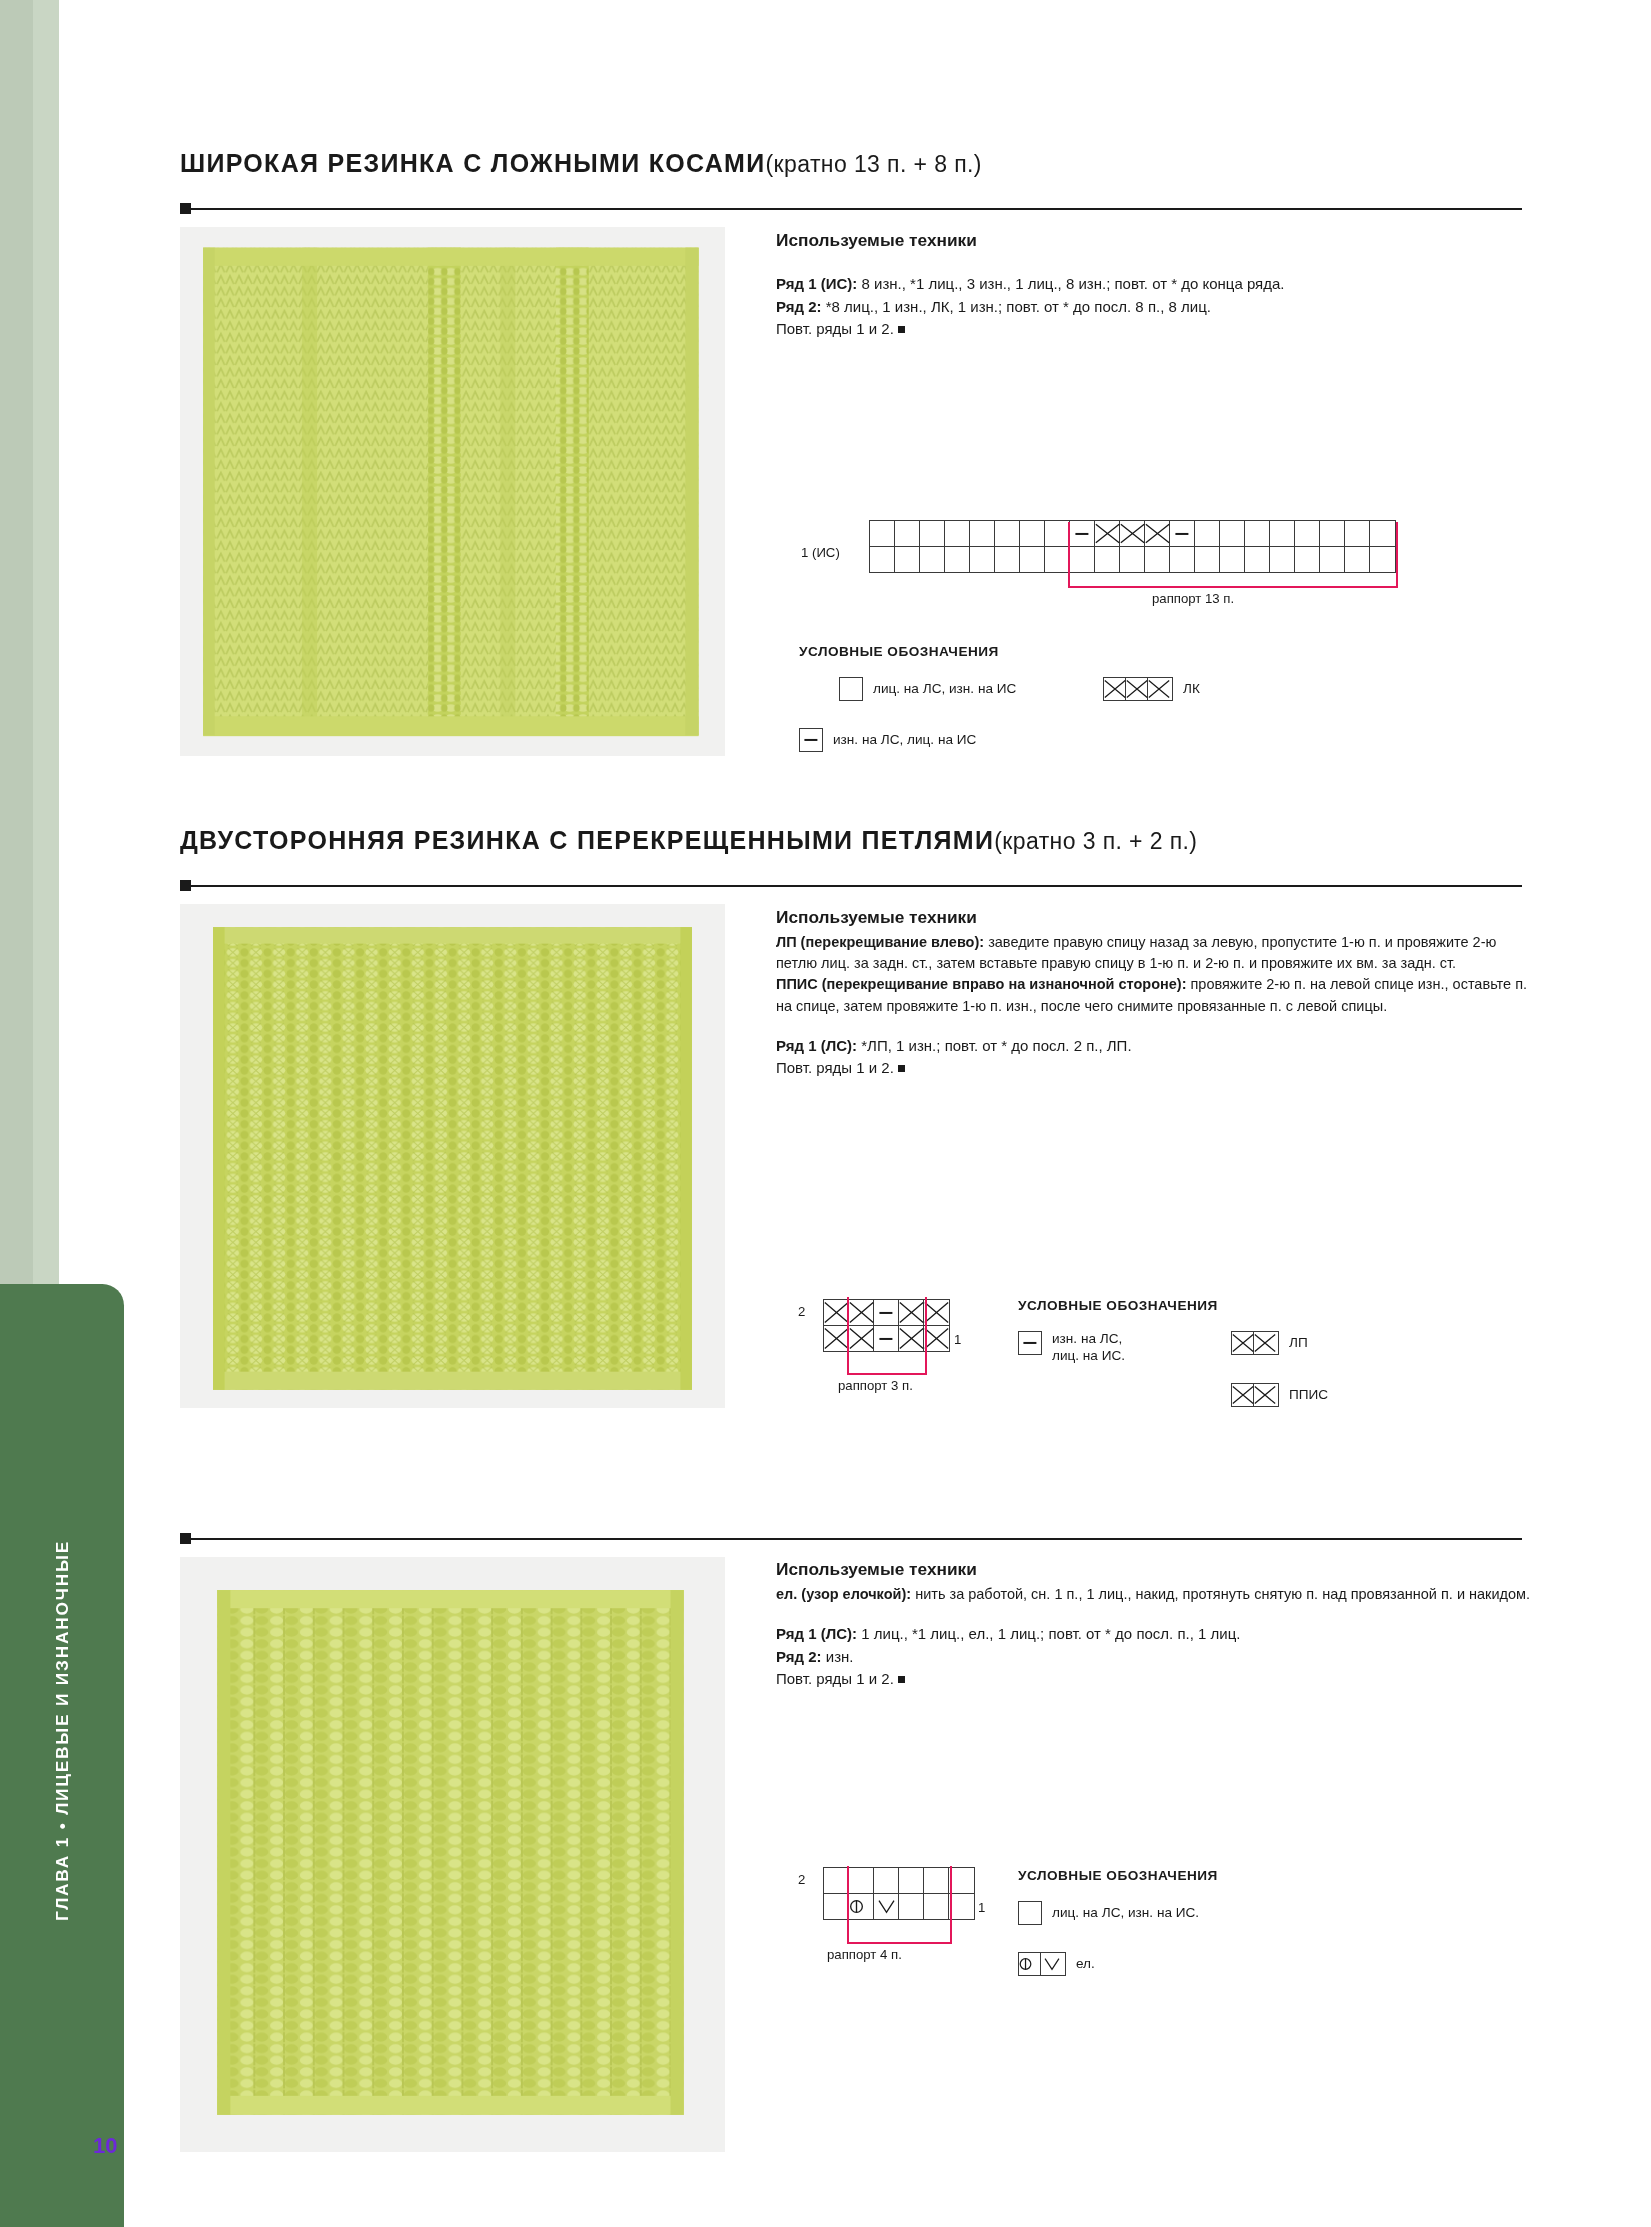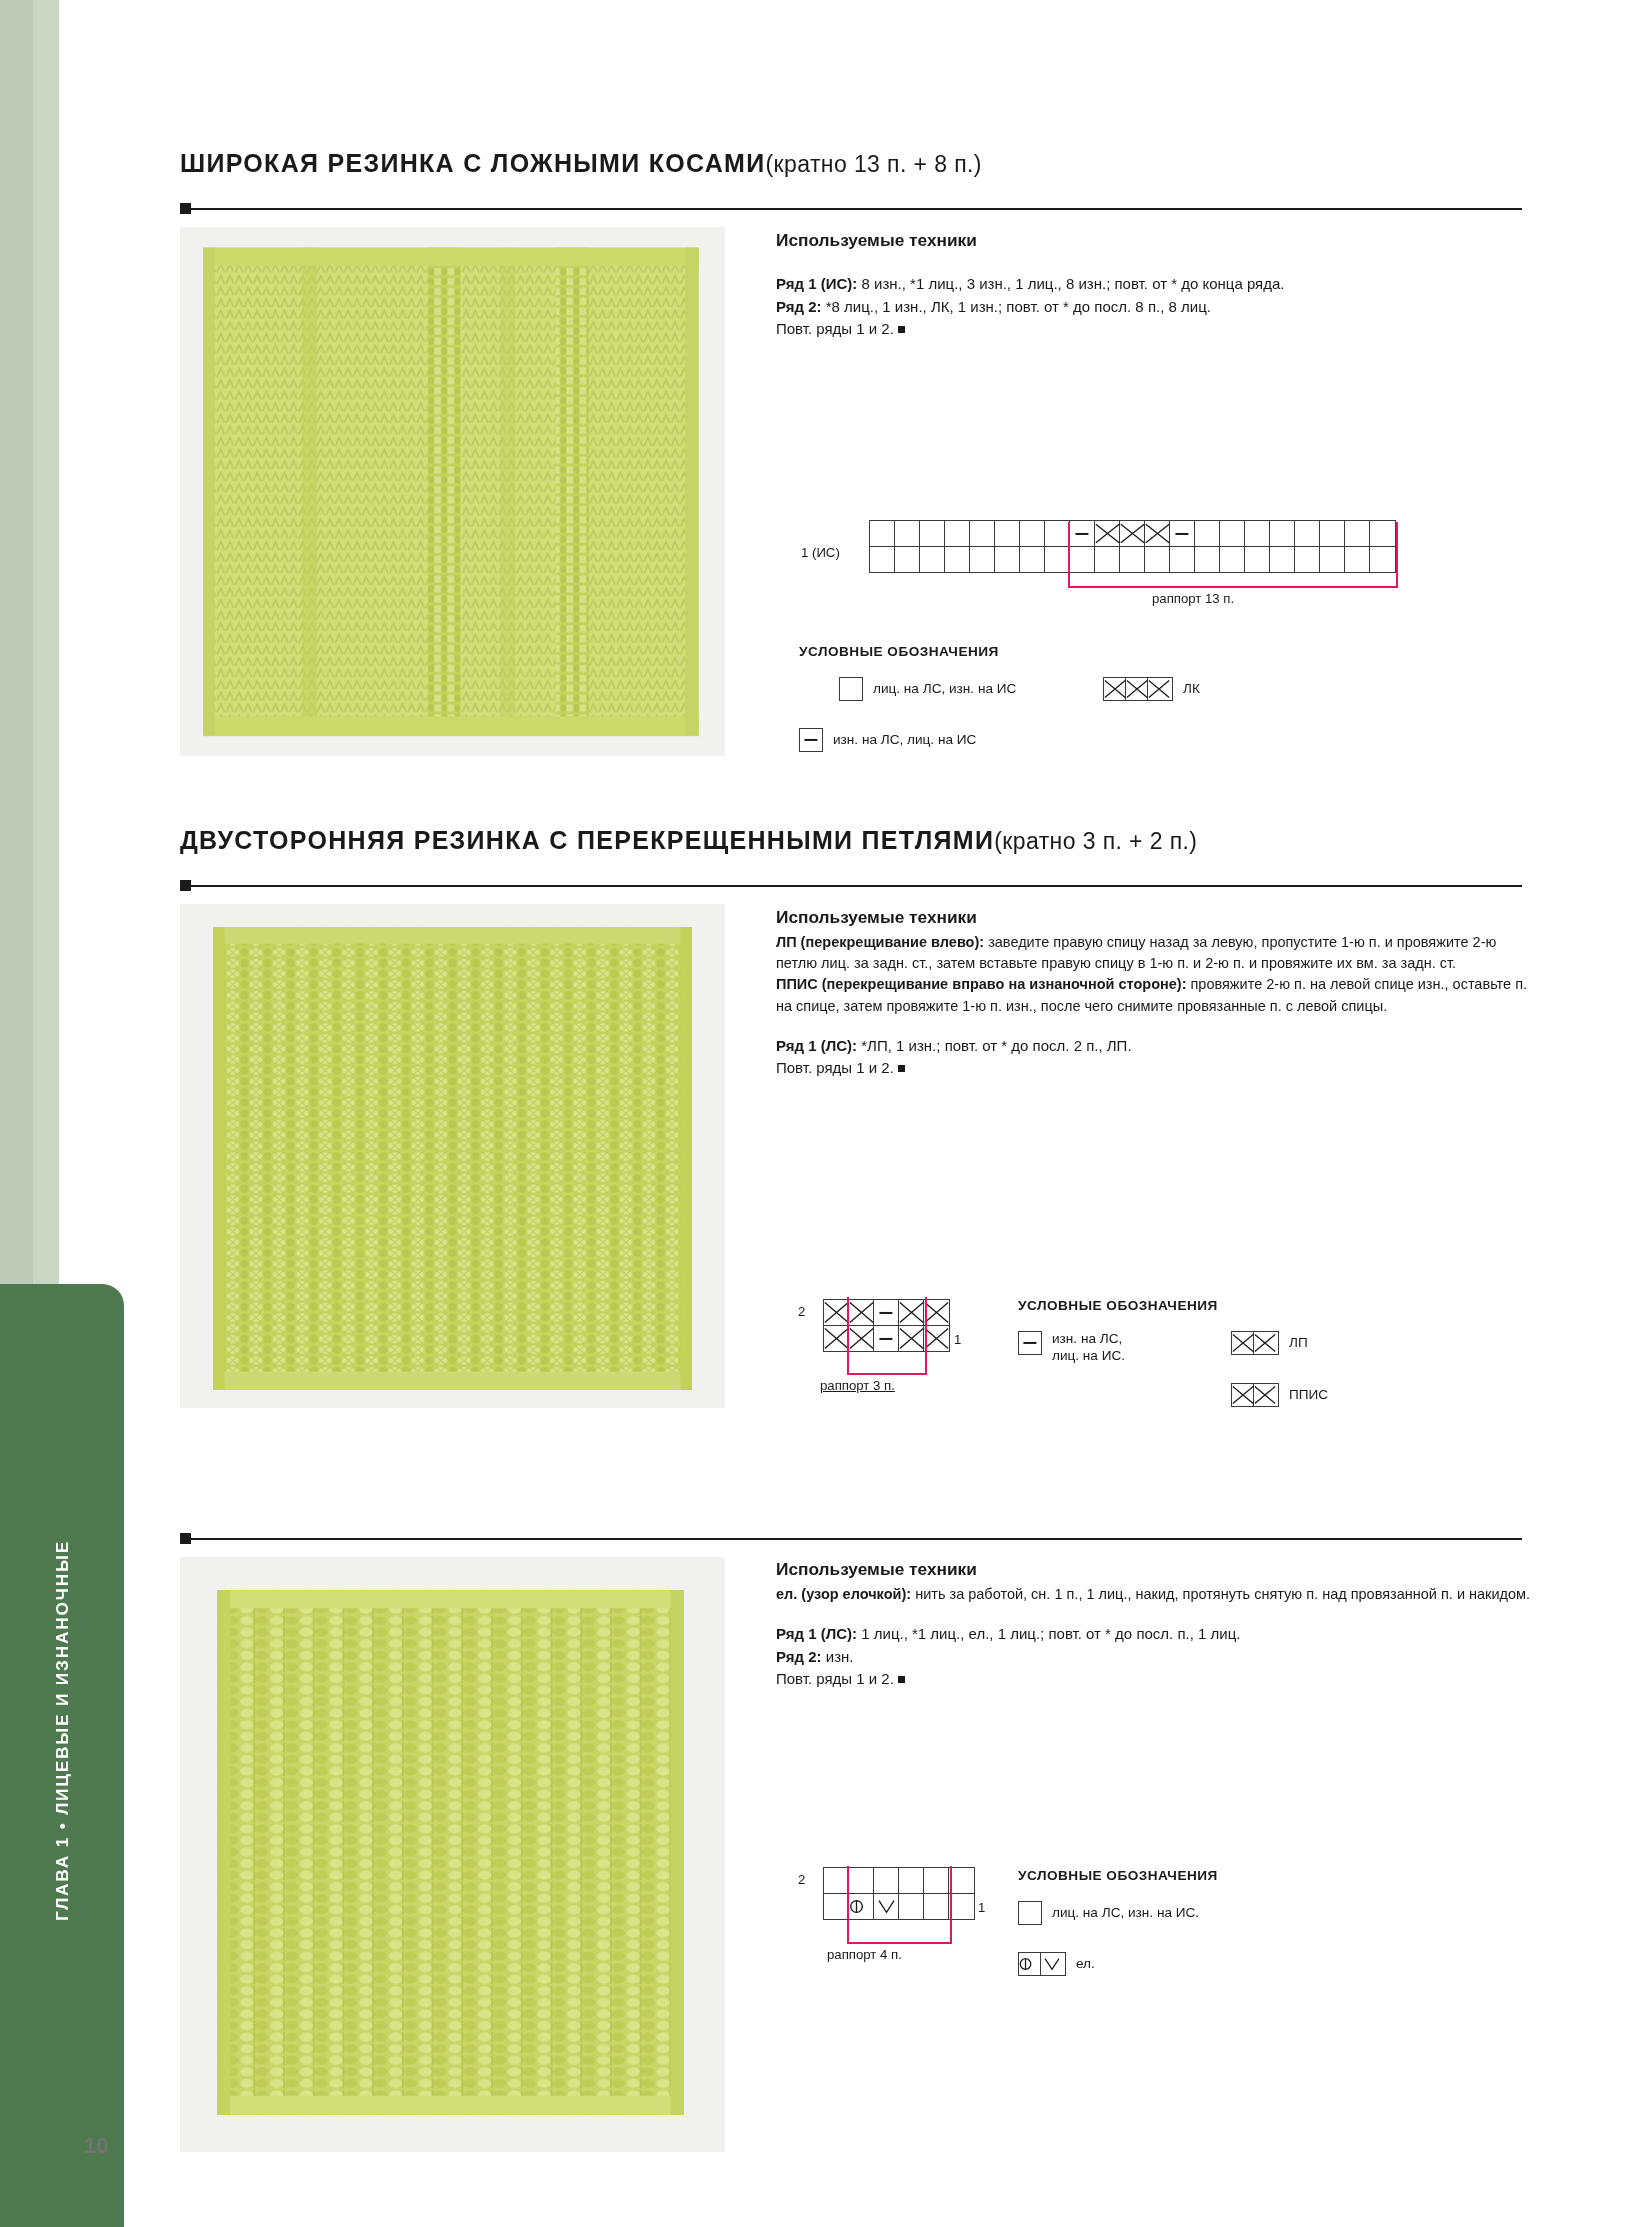--- a/index.html
+++ b/index.html
@@ -49,23 +49,23 @@
     font-weight: bold;
     letter-spacing: 1.8px;
     display: flex;
     align-items: center;
     justify-content: center;
     padding-left: 50px;
     box-sizing: border-box;
   }
   .page-number {
     position: absolute;
-    left: 84px;
+    left: 93px;
     top: 2133px;
-    color: #737373;
+    color: #6d28d9;
     font-size: 22px;
     font-weight: bold;
     z-index: 5;
   }
 
   
   .content {
     position: absolute;
     left: 0; top: 0;
     width: 1652px;
@@ -500,21 +500,21 @@
             </div>
         <div class="cell">
               <svg width="25" height="25" viewBox="0 0 30 30" style="position:absolute;left:0;top:0">
                 <path d="M1 3 L29 27 M29 3 L1 27" stroke="#1a1a1a" stroke-width="1.6" fill="none"></path>
               </svg>
             </div>
       </div>
     </div>
   </div>
   <div class="rep-bracket" style="left:71px; top:13.2px; width:76px; height:76px;"></div>
-  <div class="rep-text" style="left:44px; top:94px;text-decoration:underline;">раппорт 3 п.</div>
+  <div class="rep-text" style="left:62px; top:94px;">раппорт 3 п.</div>
 </div>
 
 <div class="legend-head" style="left:1018px; top:1298px;">УСЛОВНЫЕ ОБОЗНАЧЕНИЯ</div>
 <div class="legend-item" style="left:1018px; top:1331px; align-items:flex-start;">
   <span class="legend-box">
         <span class="purl-dash"></span>
       </span>
   <span class="lg-txt" style="white-space:pre-line;">изн. на ЛС,
 лиц. на ИС.</span>
 </div>

